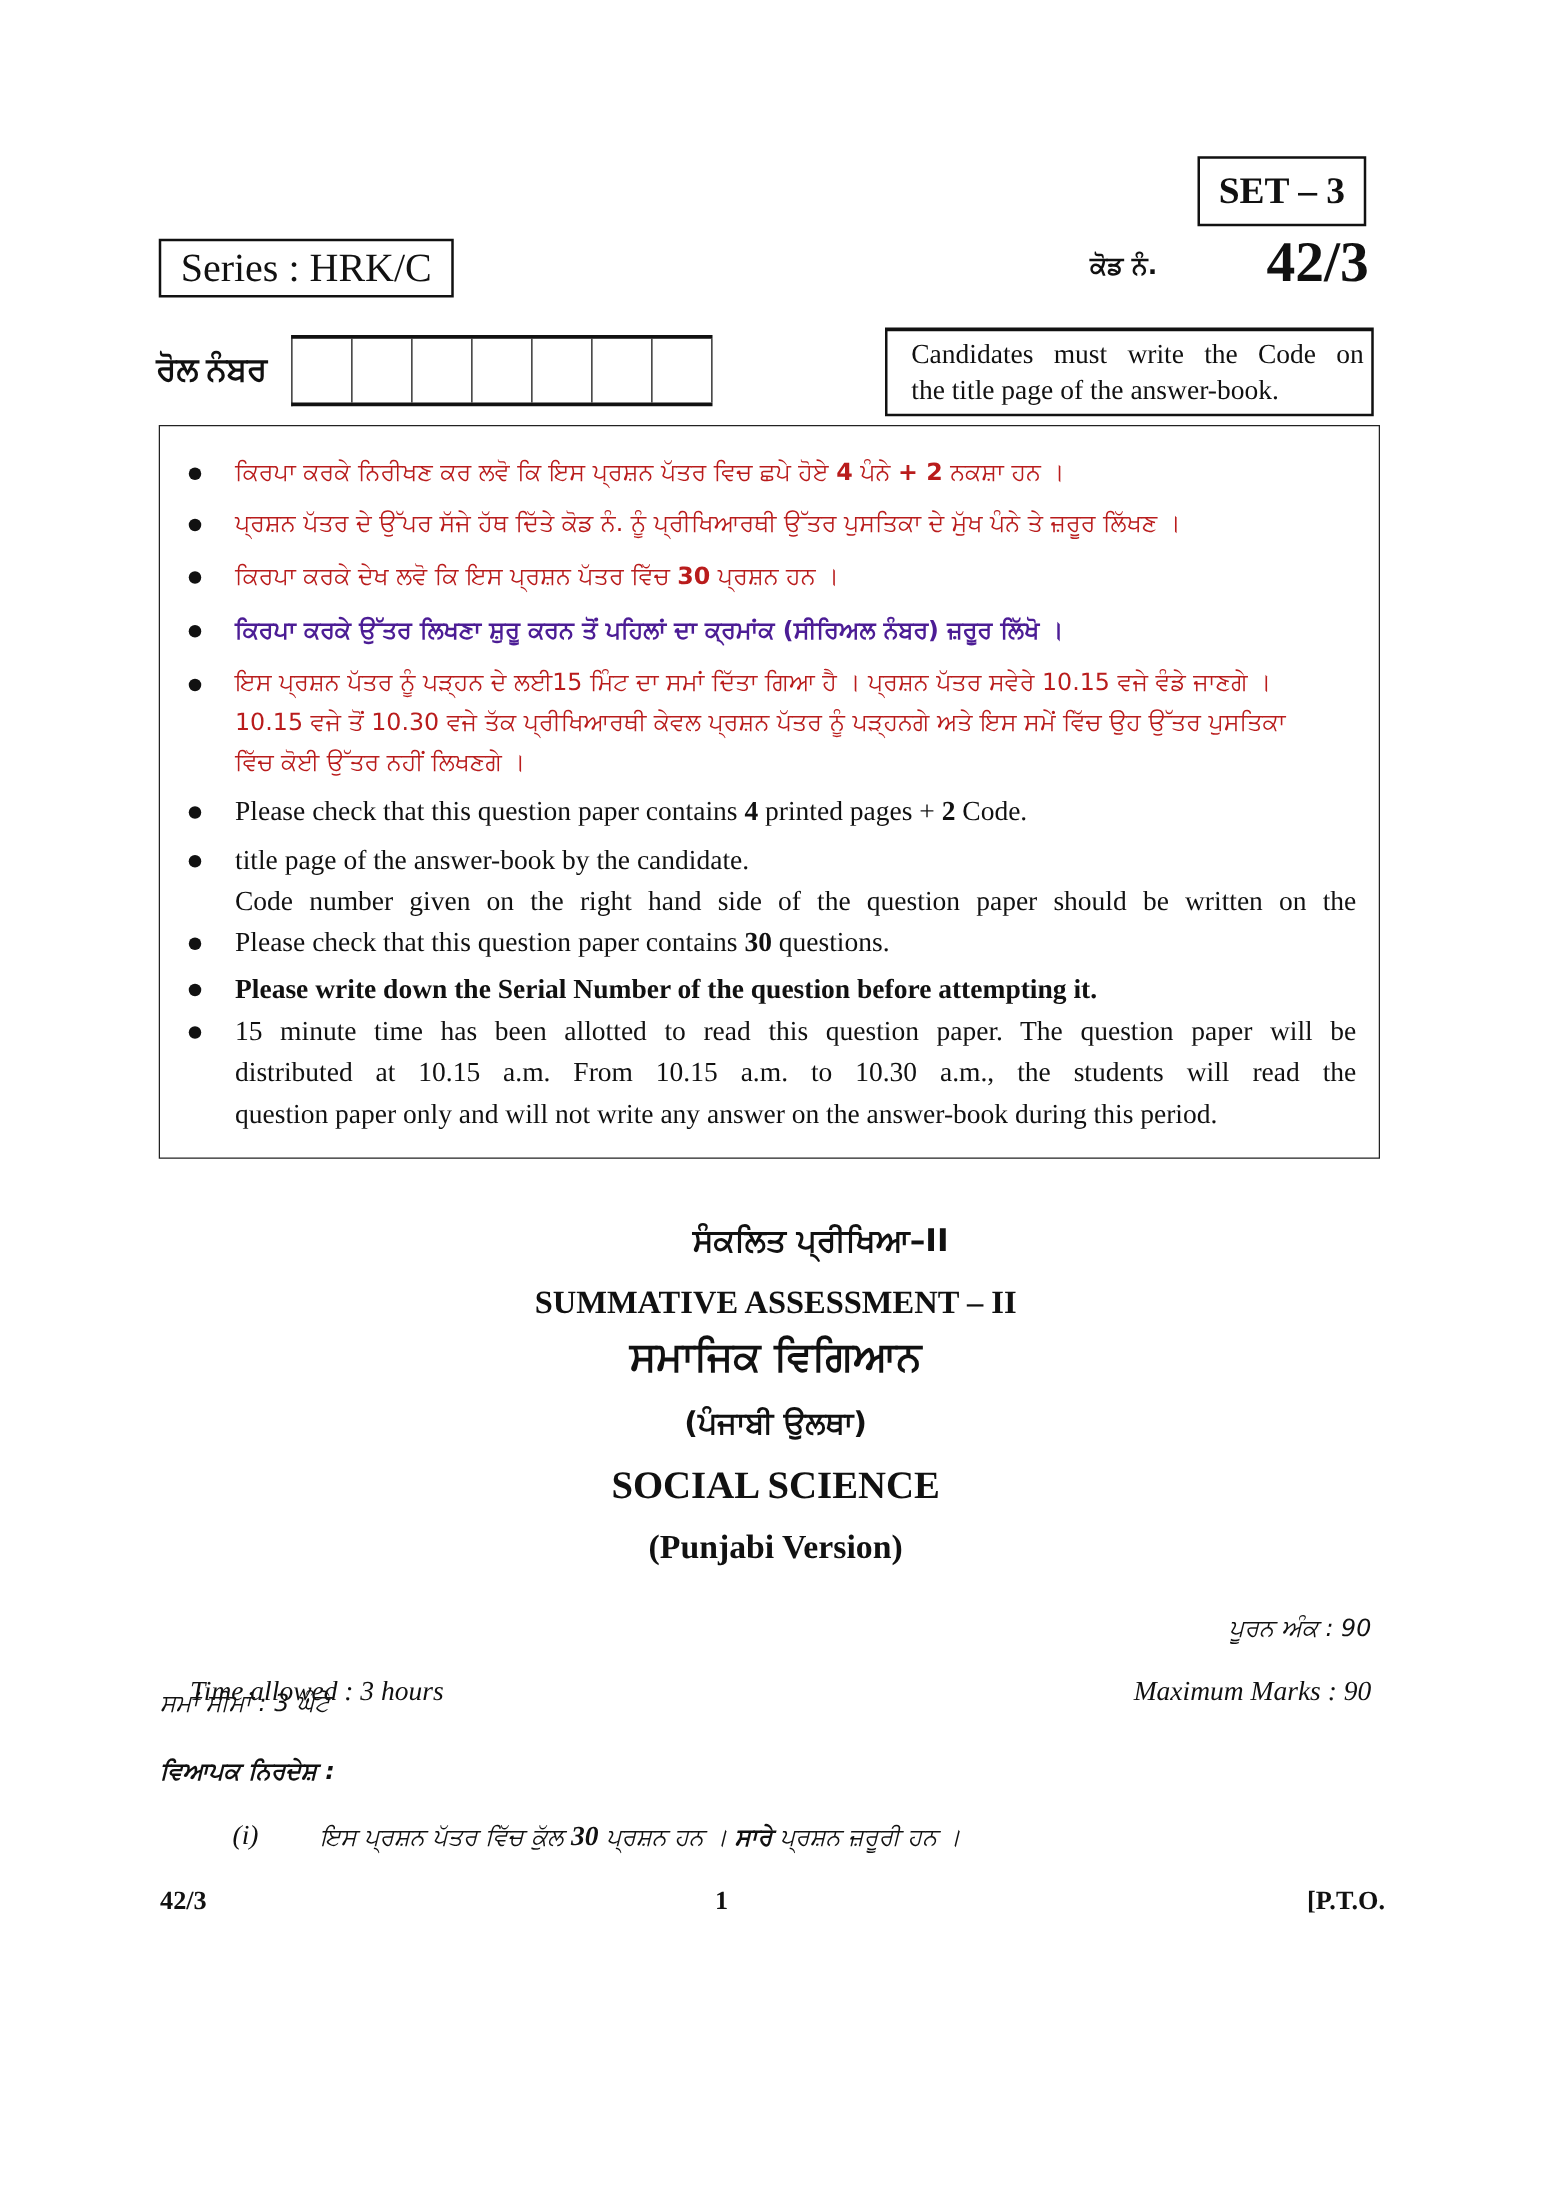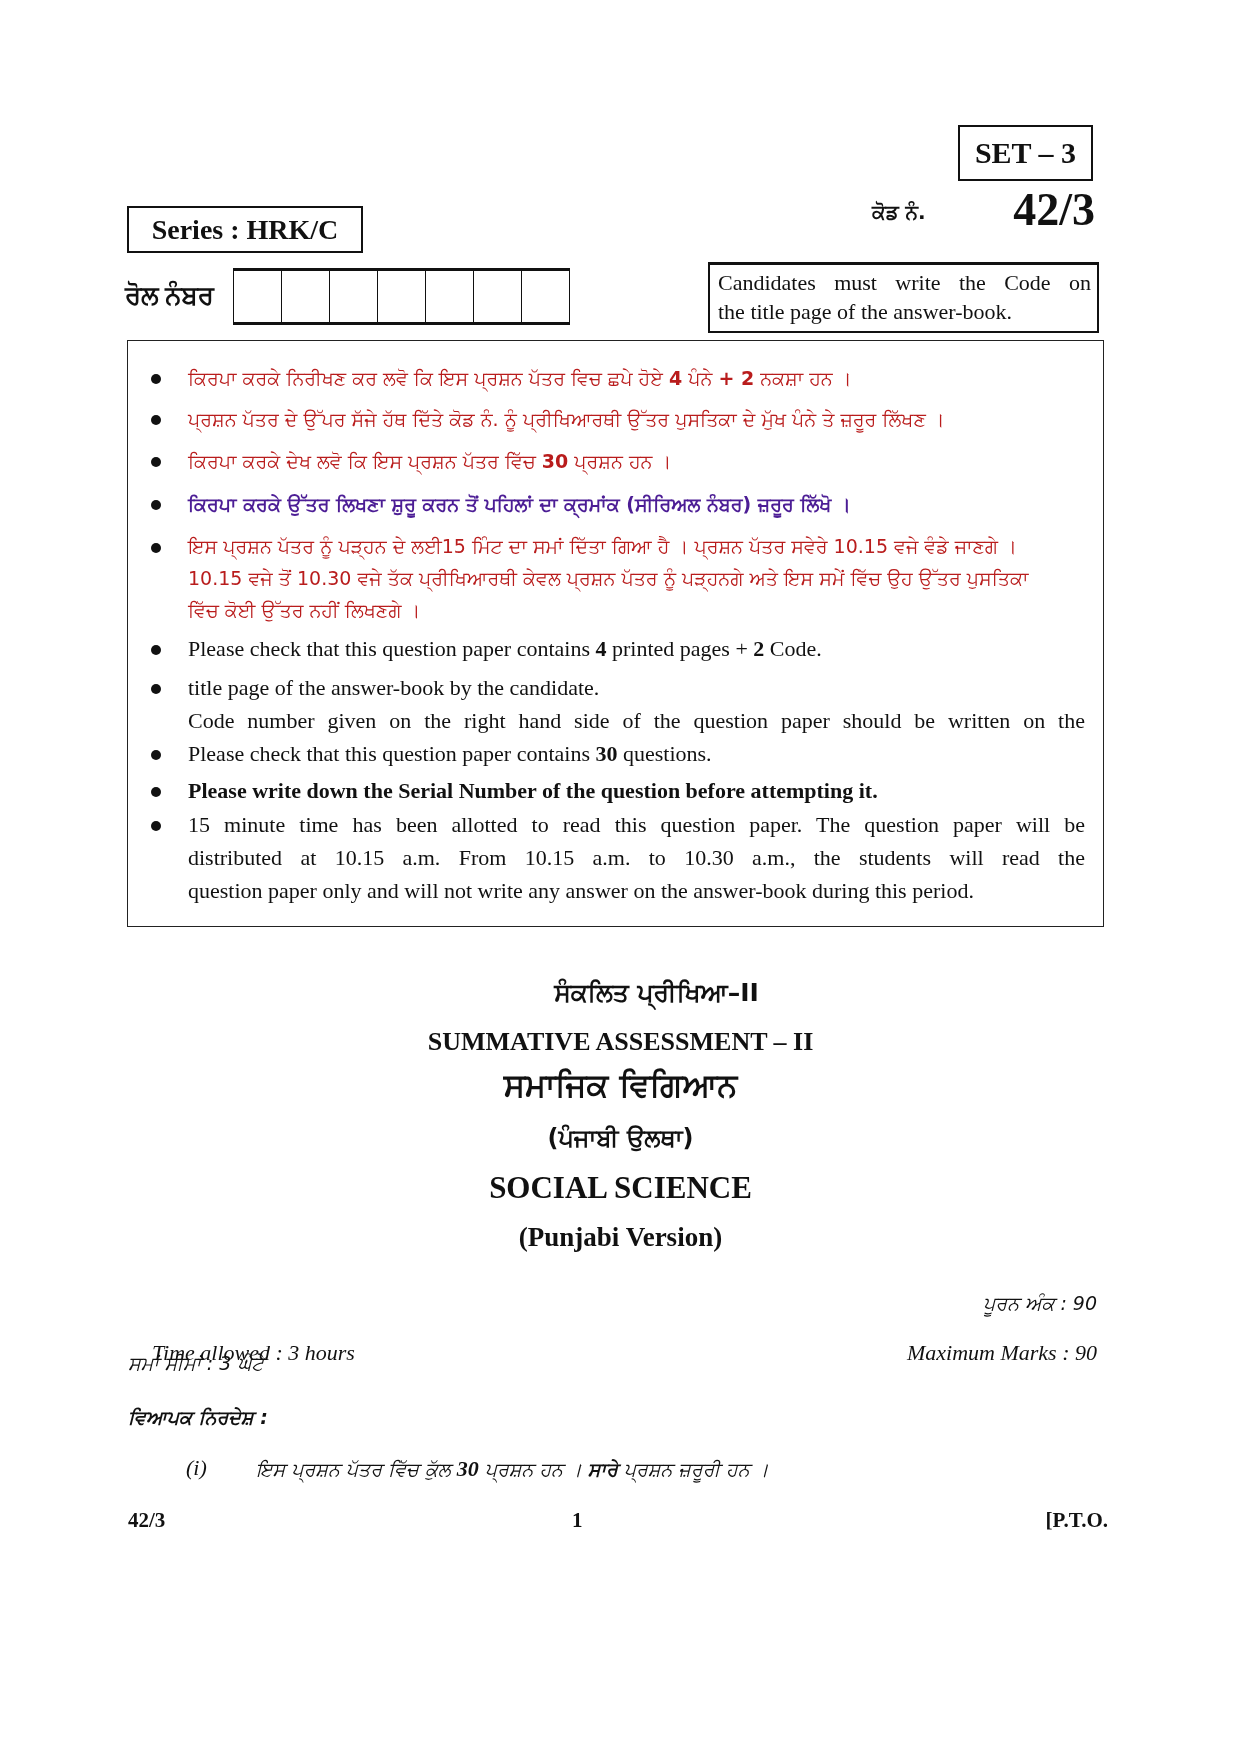--- a/index.html
+++ b/index.html
@@ -4,33 +4,33 @@
 <style>
   html, body { margin:0; padding:0; background:#ffffff; }
   body { width:1241px; height:1755px; position:relative; overflow:hidden;
          font-family:"Liberation Serif", "DejaVu Serif", serif; color:#111; }
   .abs { position:absolute; }
   .box { position:absolute; border:2px solid #111; box-sizing:border-box; }
 
   
   #set-box { left:958px; top:125px; width:135px; height:56px; display:flex; align-items:center; justify-content:center;
              font-weight:bold; font-size:30px; }
-  #series-box { left:127px; top:206px; width:236px; height:47px; display:flex; align-items:center; justify-content:center;
-                font-weight:bold; font-size:28px; }
+  #series-box { left:127px; top:191px; width:236px; height:47px; display:flex; align-items:center; justify-content:center;
+                font-weight:normal; font-size:32px; }
   #code-label { left:872px; top:190px; height:44px; display:flex; align-items:center; font-family:"DejaVu Sans", sans-serif;
                 font-weight:bold; font-size:20px; }
   #code-number { left:980px; top:180px; width:115px; text-align:right; font-weight:bold; font-size:46px; line-height:60px; }
 
   #roll-label { left:125px; top:278px; font-family:Liberation Serif, serif; font-weight:bold; font-size:26px; line-height:36px; }
   #roll-grid { position:absolute; left:233px; top:268px; width:337px; height:57px; display:flex;
                border-top:3px solid #111; border-bottom:3px solid #111; border-left:1px solid #111; box-sizing:border-box; }
   #roll-grid .cell { flex:1; border-right:1.5px solid #111; }
 
   #candidates-box { left:708px; top:262px; width:391px; height:71px; border-width:2px; border-top-width:3px;
-                    font-size:22px; line-height:29px; padding:3px 6px 0 8px; text-align:justify; text-align-last:left; }
+                    font-size:22px; line-height:29px; padding:3px 6px 0 19px; text-align:justify; text-align-last:left; }
   #candidates-box span { display:block; }
 
   
   #instructions-box { left:127px; top:340px; width:977px; height:587px; border:1.5px solid #222; }
   .bullet-list { position:absolute; left:0; top:0; width:100%; margin:0; padding:0; list-style:none; }
   .item { position:absolute; left:0; width:100%; }
   .item .dot { position:absolute; left:23px; width:10px; height:10px; border-radius:50%; background:#111; }
   .item .txt { position:absolute; left:60px; right:18px; }
   .pa { font-family:"DejaVu Sans", sans-serif; font-size:19px; line-height:35px; color:#b91c1c; }
   .pa.bold { font-weight:bold; color:#4c1d95; }

